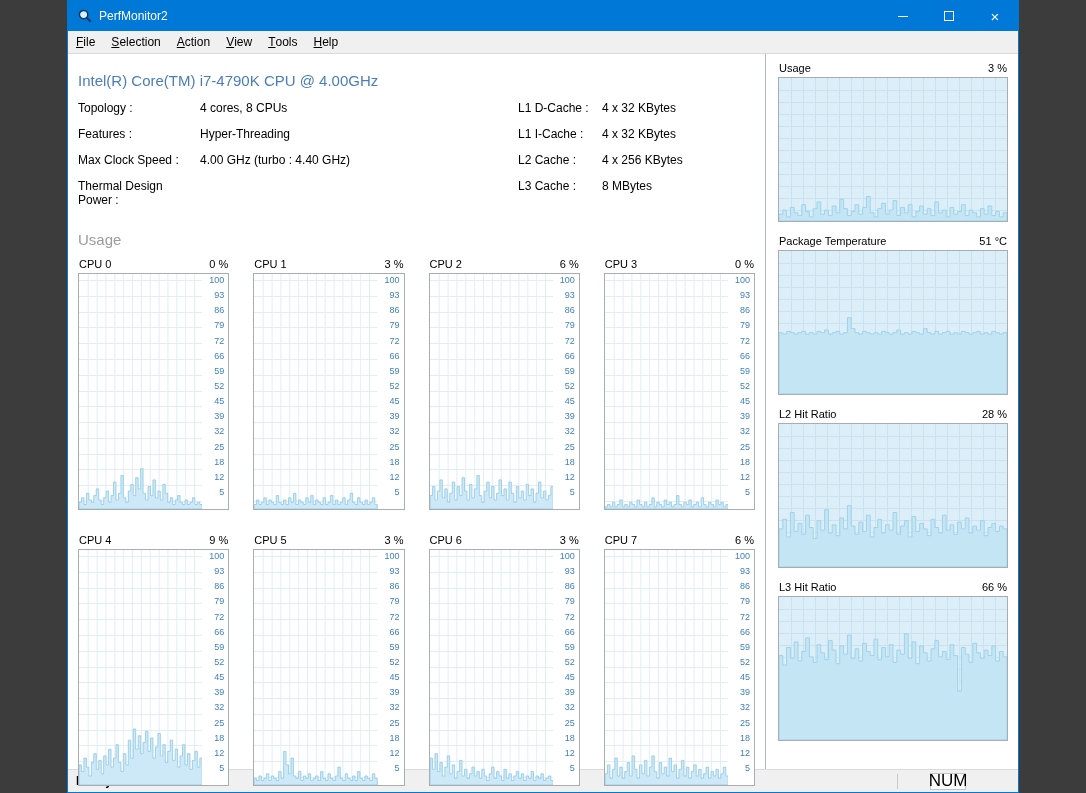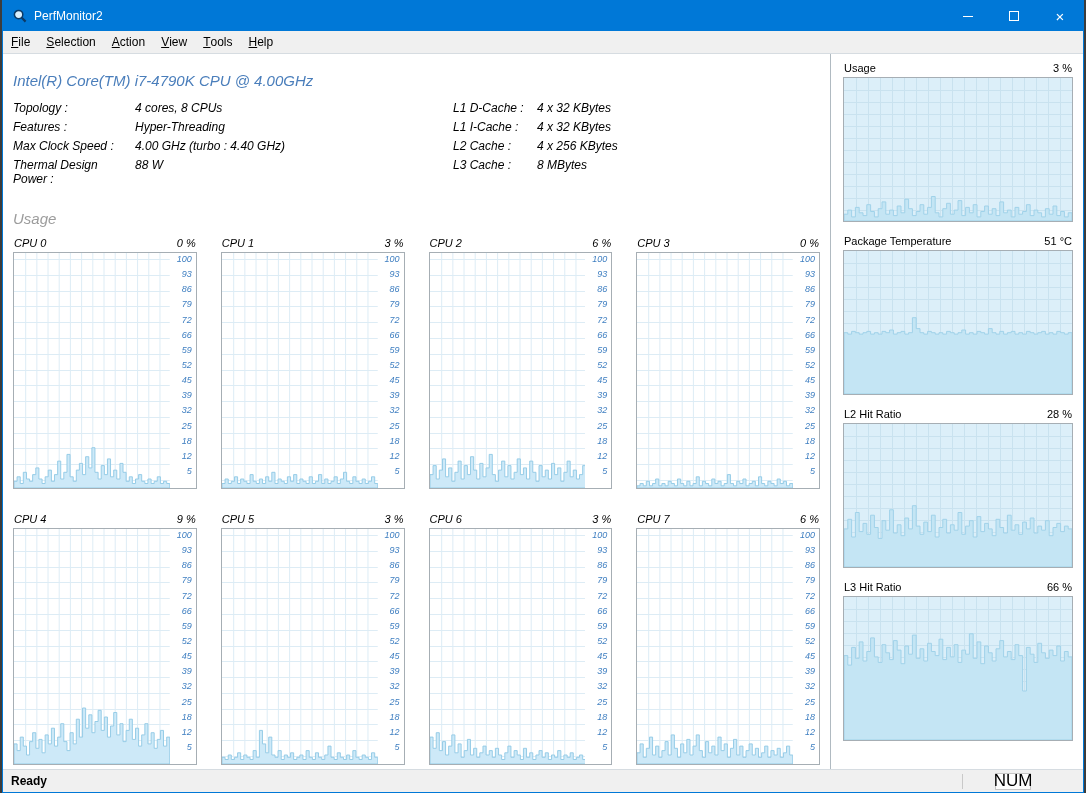--- a/index.html
+++ b/index.html
@@ -1,20 +1,20 @@
 <!DOCTYPE html>
 <html style="--titlebar_bg: #0078d7; --cpu_title: #4a7ebb; --section_title: #9c9c9c; --tick_label: #3f7fc1; --grid_main: #dcebf5; --grid_side: #c9e2ef; --area_fill_main: #cde9f8; --area_stroke_main: #94cbe6; --area_fill_side: #c4e5f4; --area_stroke_side: #a0d2e9; --side_plot_bg: #dceff9;"><head>
 <meta charset="utf-8">
 <style>
   * { margin:0; padding:0; box-sizing:border-box; }
   html,body { background:#3c3c3c; }
   body { font-family:"Liberation Sans", sans-serif; }
 
   .window{
-    width:1082px; height:793px; margin:0 auto;
+    width:952px; height:793px; margin:0 auto;
     border:1px solid var(--titlebar_bg,#0078d7);
     background:#fff; display:flex; flex-direction:column; overflow:hidden;
   }
 
   
   .titlebar{
     height:30px; flex:0 0 auto; background:var(--titlebar_bg,#0078d7);
     color:#fff; display:flex; align-items:center;
   }
   .app-icon{ width:16px; height:16px; margin:0 6px 0 9px; flex:0 0 auto; }
@@ -27,27 +27,27 @@
 
   
   .menubar{
     height:23px; flex:0 0 auto; background:#f0f0f0; border-bottom:1px solid #d6dce1;
     display:flex; align-items:stretch; font-size:12px;
   }
   .menu-item{ padding:0 8px; display:flex; align-items:center; color:#000; cursor:default; }
 
   
   .bodyarea{ flex:1 1 auto; min-height:0; display:flex; background:#fff; }
-  .main{ flex:1 1 auto; min-width:0; padding:0 10px;font-style:italic; }
+  .main{ flex:1 1 auto; min-width:0; padding:0 10px; }
   .right-panel{ width:253px; flex:0 0 auto; border-left:1px solid #b0bac1; padding:8px 10px 0 12px; }
 
   
   .cpu-title{ margin-top:18px; font-size:15px; color:var(--cpu_title,#4a7ebb); }
   .info-cols{ display:flex; margin-top:12px; font-size:12px; color:#000; }
-  .info-table{ display:grid; row-gap:5px; align-content:start; }
+  .info-table{ display:grid; row-gap:12px; align-content:start; }
   .info-table.tleft{ grid-template-columns:122px 1fr; width:440px; }
   .info-table.tright{ grid-template-columns:84px 1fr; }
 
   .section-title{ margin-top:24px; font-size:15px; color:var(--section_title,#9c9c9c); }
 
   
   .chart-grid{ margin-top:10px; display:grid; grid-template-columns:repeat(4,1fr); column-gap:11px; row-gap:9px;gap:24px; }
   .cell-head{ display:flex; justify-content:space-between; font-size:11px; color:#000; margin-bottom:3px; padding:0 1px; }
   .chart-box{ height:237px; border:1px solid #a6aeb4; background:#fff; position:relative; }
   .plot{ position:absolute; top:0; bottom:0; left:0; right:26px; }
@@ -120,21 +120,20 @@
 
       <div class="info-cols">
         <div class="info-table tleft">
           <span>Topology :</span>
           <span>4 cores, 8 CPUs</span>
           <span>Features :</span>
           <span>Hyper-Threading</span>
           <span>Max Clock Speed :</span>
           <span>4.00 GHz (turbo : 4.40 GHz)</span>
           <span>Thermal Design Power :</span>
-          <span>88 W</span>
         </div>
         <div class="info-table tright">
           <span>L1 D-Cache :</span>
           <span>4 x 32 KBytes</span>
           <span>L1 I-Cache :</span>
           <span>4 x 32 KBytes</span>
           <span>L2 Cache :</span>
           <span>4 x 256 KBytes</span>
           <span>L3 Cache :</span>
           <span>8 MBytes</span>

